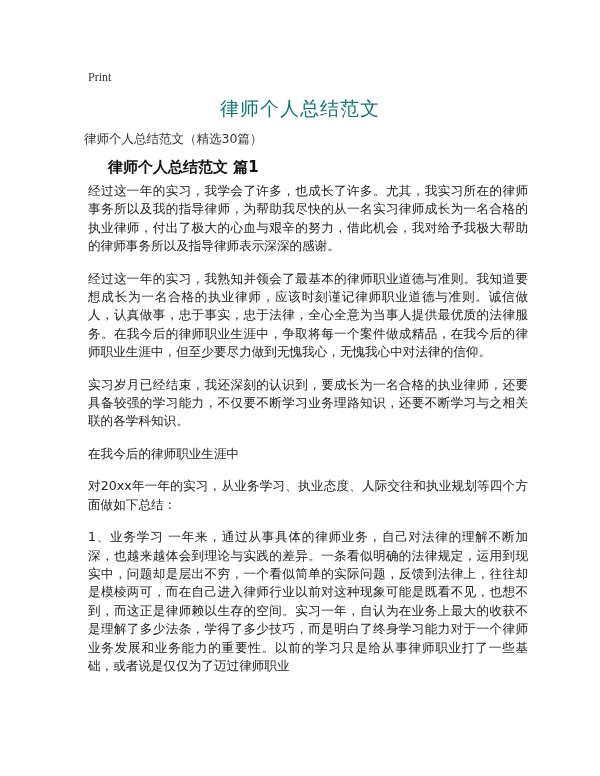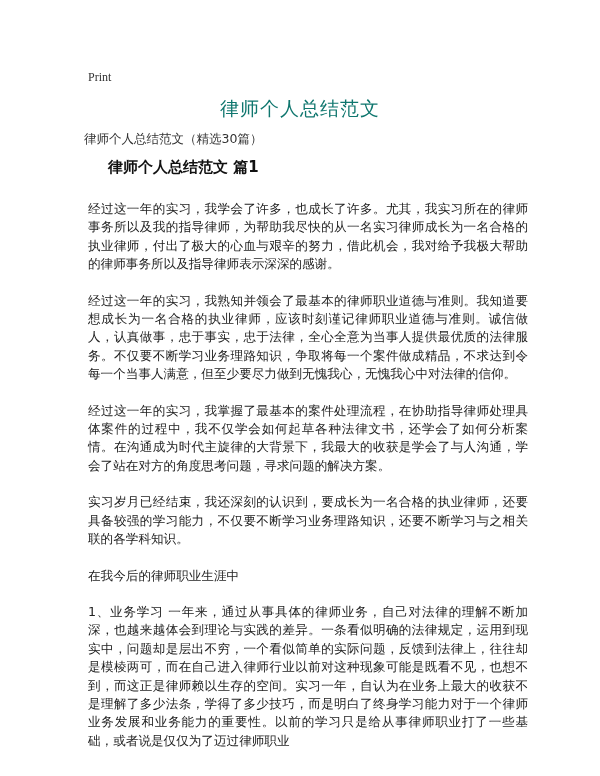--- a/index.html
+++ b/index.html
@@ -21,33 +21,33 @@
   .subtitle {
     position: absolute; left: 84px; top: 131px; font-size: 12.5px; color: #333;
   }
   .heading {
     position: absolute; left: 88px; top: 158px; font-size: 15px; font-weight: bold; color: #111; margin-left: 20px;
   }
   .body {
     position: absolute; left: 88px; top: 182px; width: 440px;
   }
   .p {
-    font-size: 12.6px; line-height: 18.4px; margin: 18px 0 14px 0;
+    font-size: 12.6px; line-height: 18.4px; margin: 0 0 14px 0;
     text-align: justify; color: #222; word-break: break-all;
   }
 </style>
 </head>
 <body>
 
 <div class="page">
   <div class="print">Print</div>
   <div class="title">律师个人总结范文</div>
   <div class="subtitle">律师个人总结范文（精选30篇）</div>
   <div class="heading">律师个人总结范文 篇1</div>
   <div class="body">
     <p class="p">经过这一年的实习，我学会了许多，也成长了许多。尤其，我实习所在的律师事务所以及我的指导律师，为帮助我尽快的从一名实习律师成长为一名合格的执业律师，付出了极大的心血与艰辛的努力，借此机会，我对给予我极大帮助的律师事务所以及指导律师表示深深的感谢。</p>
-    <p class="p">经过这一年的实习，我熟知并领会了最基本的律师职业道德与准则。我知道要想成长为一名合格的执业律师，应该时刻谨记律师职业道德与准则。诚信做人，认真做事，忠于事实，忠于法律，全心全意为当事人提供最优质的法律服务。不仅要不断学习业务理路知识，争取将每一个案件做成精品，不求达到令每一个当事人满意，但至少要尽力做到无愧我心，无愧我心中对法律的信仰。</p>
-    <p class="p">经过这一年的实习，我掌握了最基本的案件处理流程，在协助指导律师处理具体案件的过程中，我不仅学会如何起草各种法律文书，还学会了如何分析案情。在沟通成为时代主旋律的大背景下，我最大的收获是学会了与人沟通，学会了站在对方的角度思考问题，寻求问题的解决方案。</p>
+    <p class="p">经过这一年的实习，我熟知并领会了最基本的律师职业道德与准则。我知道要想成长为一名合格的执业律师，应该时刻谨记律师职业道德与准则。诚信做人，认真做事，忠于事实，忠于法律，全心全意为当事人提供最优质的法律服务。在我今后的律师职业生涯中，争取将每一个案件做成精品，在我今后的律师职业生涯中，但至少要尽力做到无愧我心，无愧我心中对法律的信仰。</p>
     <p class="p">实习岁月已经结束，我还深刻的认识到，要成长为一名合格的执业律师，还要具备较强的学习能力，不仅要不断学习业务理路知识，还要不断学习与之相关联的各学科知识。</p>
     <p class="p">在我今后的律师职业生涯中</p>
+    <p class="p">对20xx年一年的实习，从业务学习、执业态度、人际交往和执业规划等四个方面做如下总结：</p>
     <p class="p">1、业务学习 一年来，通过从事具体的律师业务，自己对法律的理解不断加深，也越来越体会到理论与实践的差异。一条看似明确的法律规定，运用到现实中，问题却是层出不穷，一个看似简单的实际问题，反馈到法律上，往往却是模棱两可，而在自己进入律师行业以前对这种现象可能是既看不见，也想不到，而这正是律师赖以生存的空间。实习一年，自认为在业务上最大的收获不是理解了多少法条，学得了多少技巧，而是明白了终身学习能力对于一个律师业务发展和业务能力的重要性。以前的学习只是给从事律师职业打了一些基础，或者说是仅仅为了迈过律师职业</p>
   </div>
 </div>
 
 </body></html>

